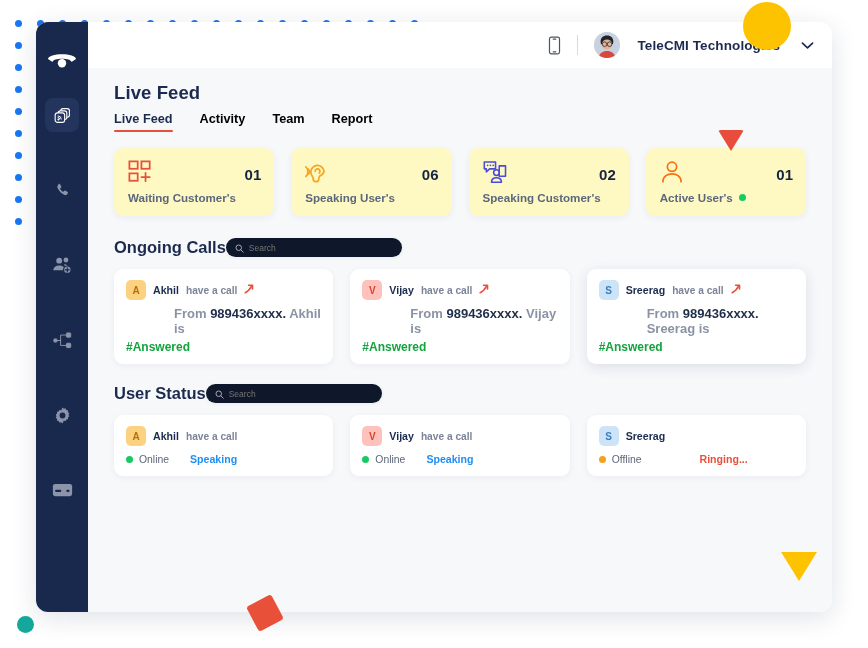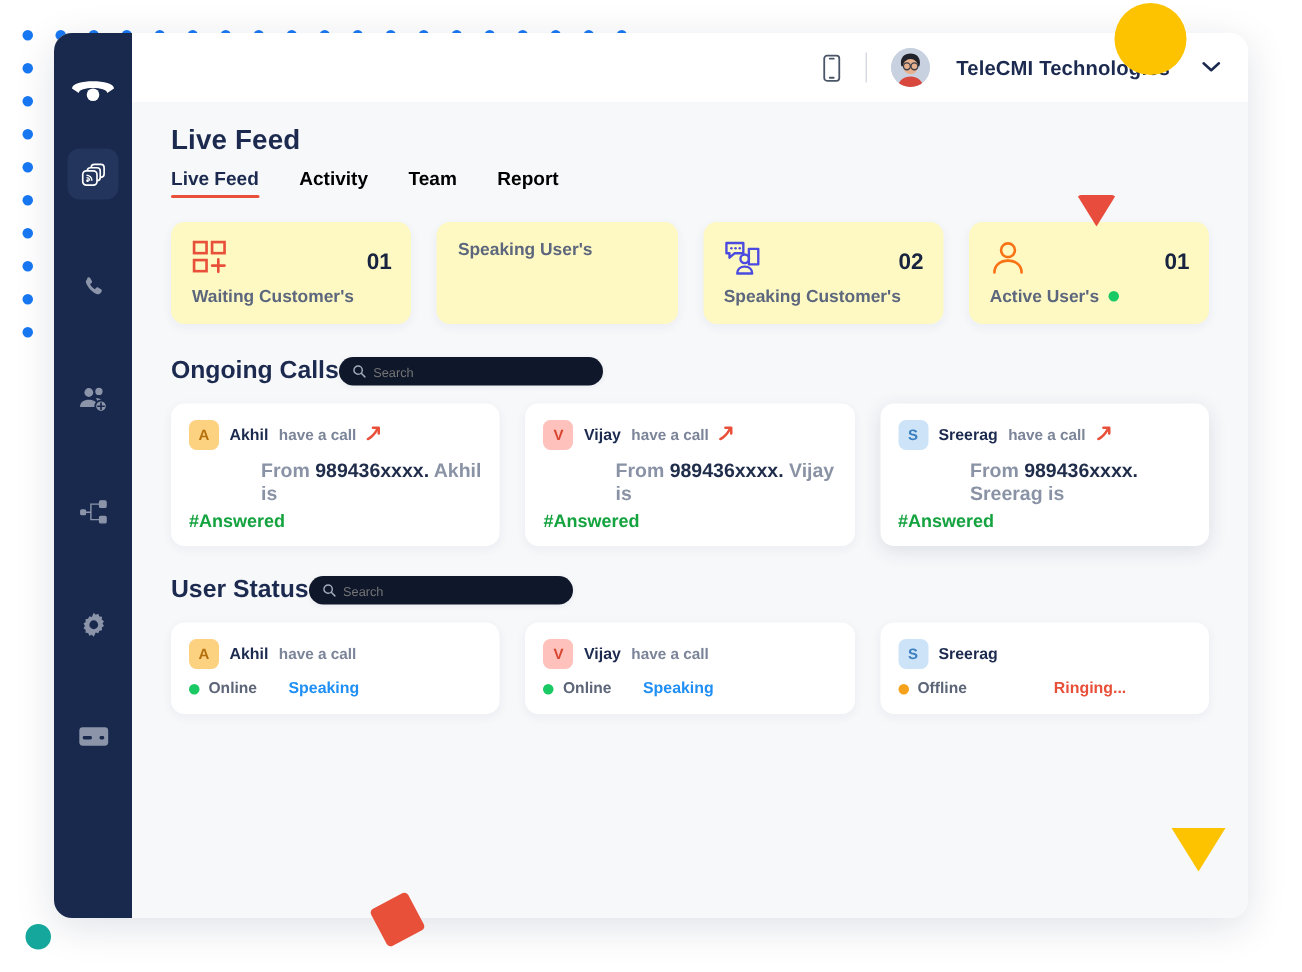--- a/index.html
+++ b/index.html
@@ -172,21 +172,21 @@
   .cc-line2 b { color: #1f2c4a; font-weight: 700; }
   .cc-tag { font-size: 12px; font-weight: 700; color: #14a33f; }
 
   
   .us-card {
     flex: 1; background: #ffffff; border-radius: 9px;
     padding: 11px 12px 11px 12px;
     box-shadow: 0 2px 7px rgba(22,38,74,0.055);
   }
   .us-line2 { display: flex; align-items: center; gap: 6px; margin-top: 7px; }
-  .us-state { font-size: 10.4px; color: #5d6678; font-weight: 700; }
+  .us-state { font-size: 10.4px; color: #5d6678; font-weight: 400; }
   .us-act { font-size: 10.6px; font-weight: 700; margin-left: 15px; }
   .us-act.speaking { color: #1f8ff5; }
   .us-act.ringing { color: #e8503a; padding-left: 37px; }
   .dot-sm { width: 7px; height: 7px; border-radius: 50%; display: inline-block; }
   .dot-on { background: #18c964; }
   .dot-off { background: #f5a11b; }
 </style>
 </head>
 <body>
 
@@ -353,20 +353,29 @@
                     <rect x="1.5" y="14.5" width="9" height="8"></rect>
                     <path d="M14.5 18.5h9M19 14v9" stroke-linecap="round"></path>
                   </svg></span>
                 <span class="stat-num">01</span>
               </div>
               <div class="stat-label">
                 <span>Waiting Customer's</span>
               </div>
             </div>
             <div class="stat-card">
+              <div class="stat-top">
+                <span><svg width="24" height="24" viewBox="0 0 26 26" fill="none" stroke="#f5a623" stroke-width="1.9" stroke-linecap="round">
+                    <path d="M11.5 23.5c-1.6 0-2.6-1.1-2.6-2.8 0-3-2.6-3.7-2.6-8.1A7.2 7.2 0 0 1 20.6 12c0 3.3-2.4 4.3-4.3 5.2-1.4.7-1.4 2-1.4 3.3 0 1.9-1.2 3-3.4 3z"></path>
+                    <path d="M11 12.2a2.6 2.6 0 1 1 4.4 1.9"></path>
+                    <path d="M3.3 9.6a4 4 0 0 1 0 6"></path>
+                    <path d="M.9 7.4a7 7 0 0 1 0 10.4"></path>
+                  </svg></span>
+                <span class="stat-num">06</span>
+              </div>
               <div class="stat-label">
                 <span>Speaking User's</span>
               </div>
             </div>
             <div class="stat-card">
               <div class="stat-top">
                 <span><svg width="24" height="24" viewBox="0 0 26 26" fill="none" stroke="#4a4ae0" stroke-width="1.7" stroke-linejoin="round">
                     <path d="M1.4 2.2h12.2v7.4H7.2L3.6 12.8V9.6H1.4z"></path>
                     <circle cx="5" cy="5.9" r=".9" fill="#4a4ae0" stroke="none"></circle>
                     <circle cx="8" cy="5.9" r=".9" fill="#4a4ae0" stroke="none"></circle>

